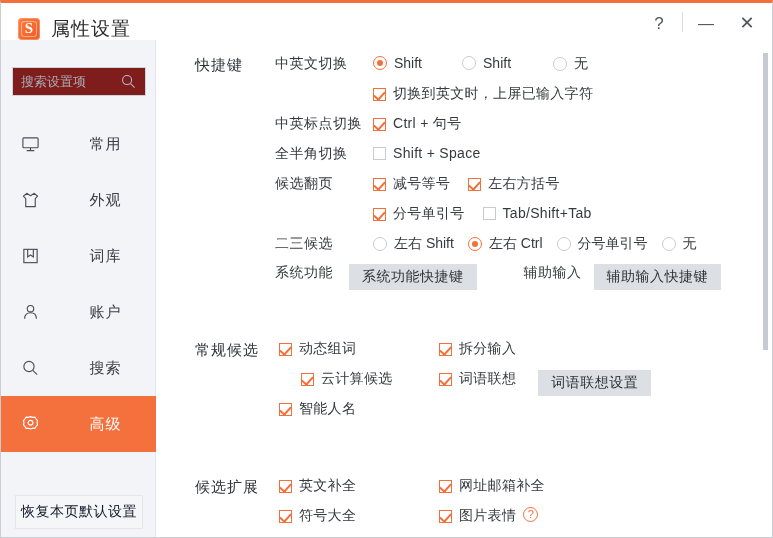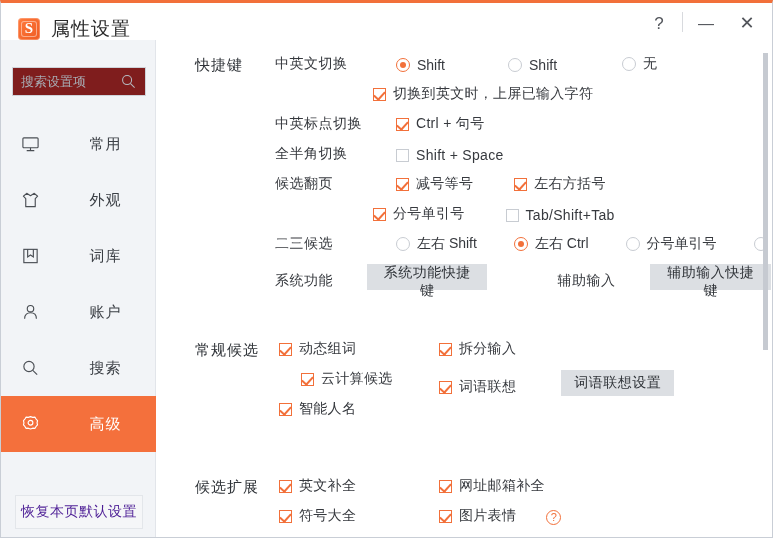--- a/index.html
+++ b/index.html
@@ -107,40 +107,40 @@
     display: flex; align-items: center; justify-content: center;
   }
   .nav-label { letter-spacing: 1px; }
 
   .reset-btn {
     position: absolute; left: 14px; top: 455px;
     width: 128px; height: 34px;
     background: #f5f6f8;
     border: 1px solid #e3e6ea;
     font-family: "Liberation Sans", sans-serif;
-    font-size: 14px; color: #4c1d95;
+    font-size: 14px; color: #0f172a;
     letter-spacing: .5px;
     cursor: default;
   }
 
   
   .content {
     position: absolute; left: 156px; top: 37px;
     width: 614px; height: 498px;
     background: #ffffff;
     overflow: hidden;
   }
   .group { position: absolute; left: 0; width: 614px; }
   .group-title {
     position: absolute; left: 38px;
     width: 90px;
     font-size: 15px; color: #2f3338;
     letter-spacing: 1px;
   }
-  .row { position: absolute; display: flex; align-items: flex-end; gap: 23px; }
+  .row { position: absolute; display: flex; align-items: flex-start; }
   .row-label {
     font-size: 14px; color: #36393e;
     letter-spacing: .5px;
     white-space: nowrap;
   }
 
   
   .radio {
     display: inline-flex; align-items: center;
     white-space: nowrap; cursor: default;

